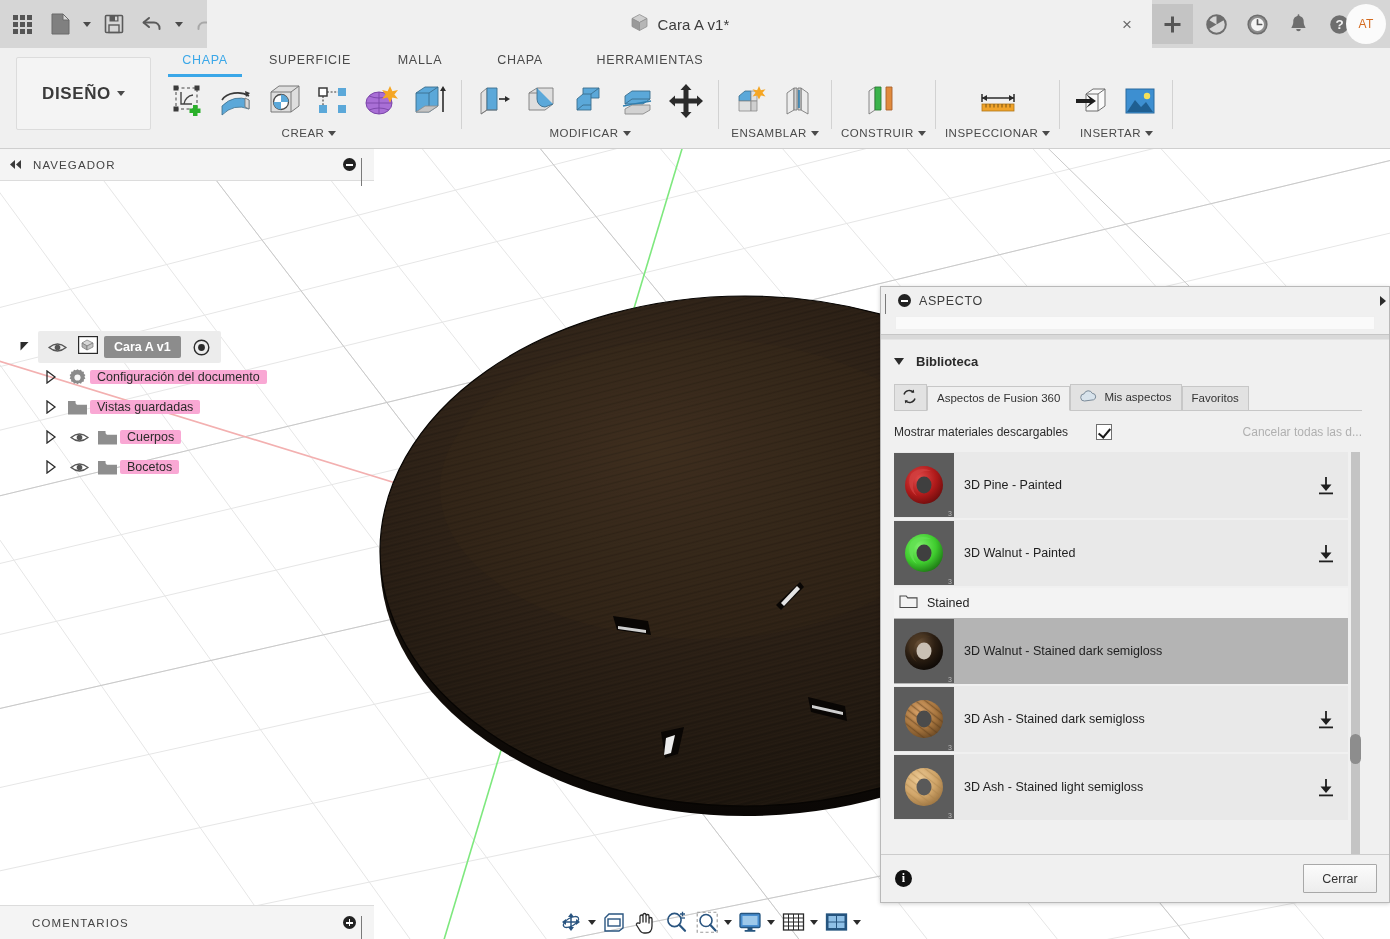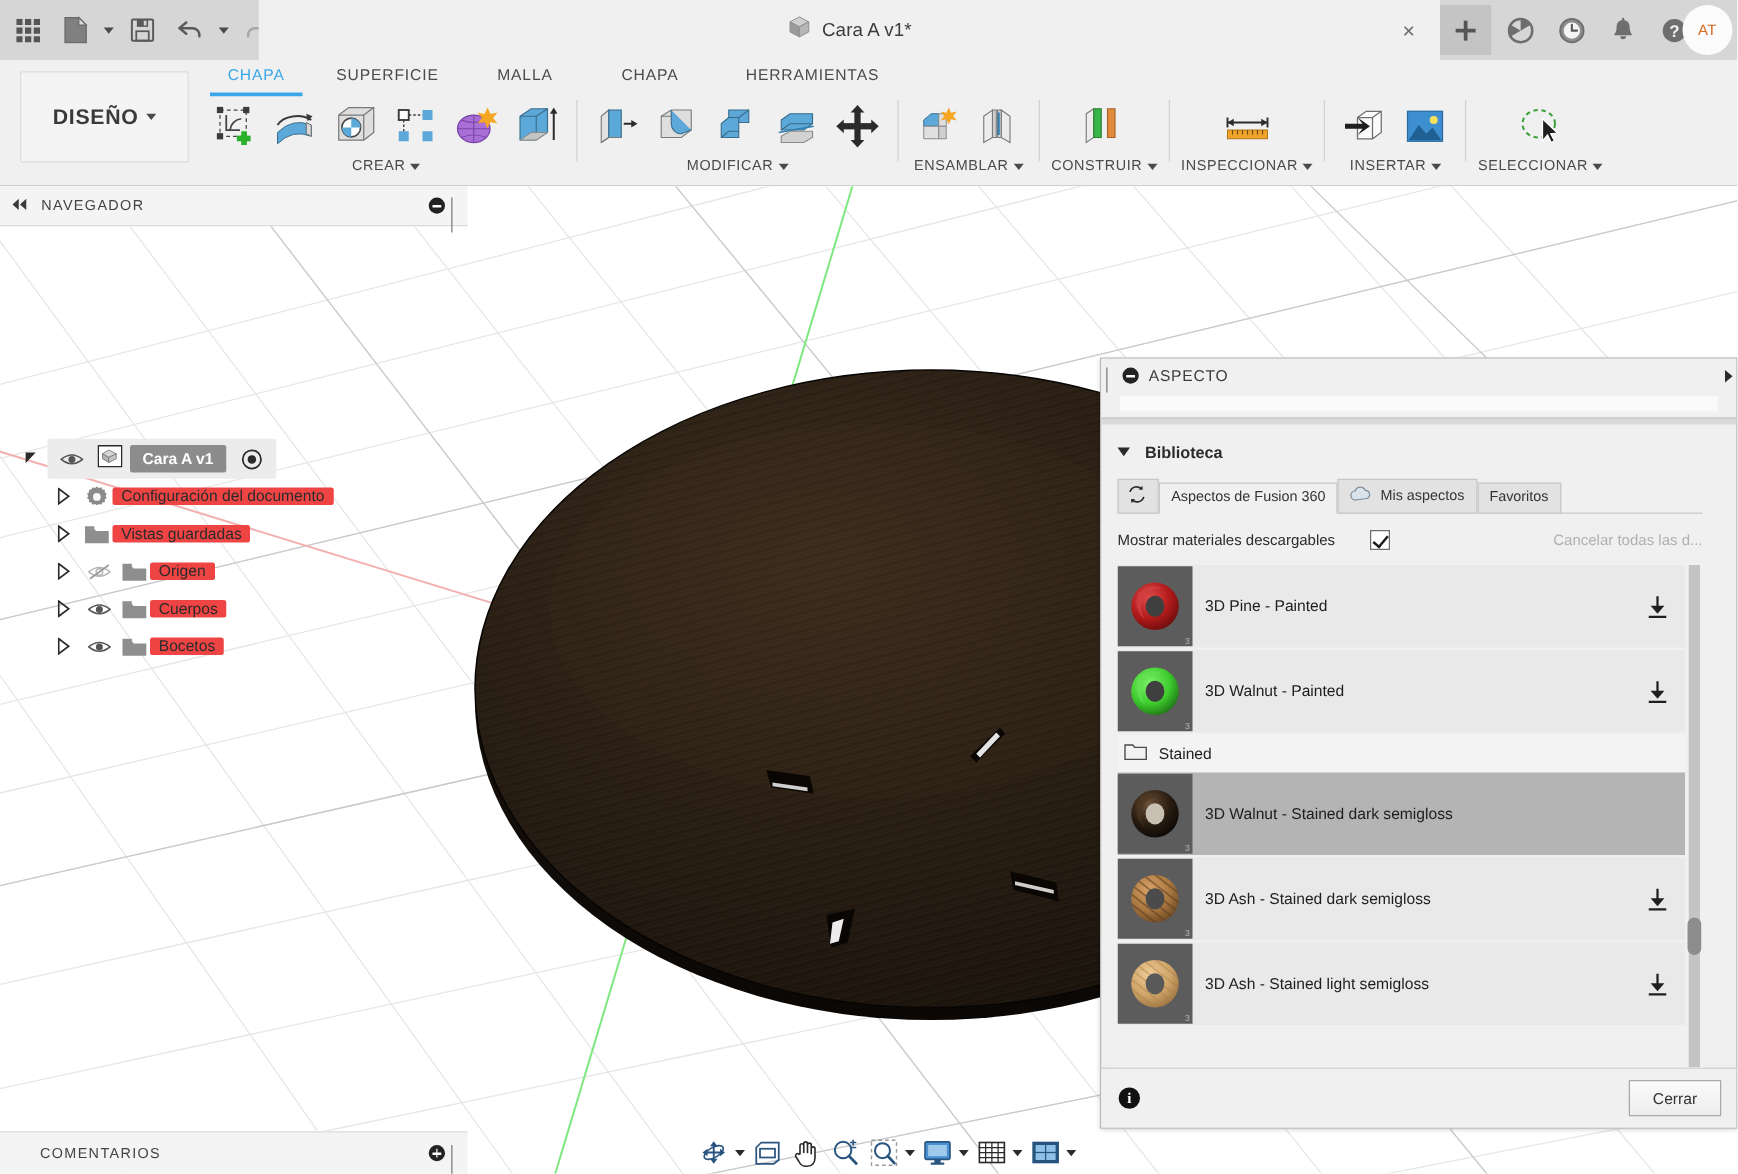--- a/index.html
+++ b/index.html
@@ -100,26 +100,26 @@
   }
   .navheader .lbl { font-size:11.5px; color:#444; letter-spacing:1.1px; }
   .navheader .right { margin-left:auto; display:flex; align-items:center; gap:5px;}
   .circle-minus {
     width:13px;height:13px;border-radius:50%;background:#222;position:relative;cursor:pointer;
   }
   .circle-minus::after{content:"";position:absolute;left:3px;top:6px;width:7px;height:1.5px;background:#fff;}
   .grip { width:5px; height:14px; cursor:col-resize; }
   .grip i { display:block; width:1px; height:14px; background:#7a7a7a; float:left; margin-right:2px;}
 
-  .tree { position:absolute; left:0; top:183px; width:374px;margin-top:20px; }
+  .tree { position:absolute; left:0; top:183px; width:374px; }
   .trow { display:flex; align-items:center; height:30px; padding-left:12px; gap:0px; }
   .twist { width:26px; height:30px; display:flex; align-items:center; justify-content:center; cursor:pointer; }
   .eye { width:30px; height:30px; display:flex; align-items:center; justify-content:center; cursor:pointer; }
   .tname {
-    font-size:12.5px; color:#2b2b2b; background:#ef4444; padding:0 7px; border-radius:2px; white-space:nowrap;
+    font-size:12.5px; color:#2b2b2b; background:#f9a8d4; padding:0 7px; border-radius:2px; white-space:nowrap;
   }
   .tname.root { background:#8c8c8c; color:#fff; font-weight:bold; padding:4px 10px; }
   .rootwrap { display:flex; align-items:center; background:#ececec; border-radius:2px; padding:1px 4px; gap:6px;}
   .folder { width:26px;height:30px;display:flex;align-items:center;justify-content:center; }
 
   
   .comments {
     position:absolute; left:0; top:905px; width:374px; height:34px;
     background:#f4f4f4; border-top:1px solid #dcdcdc;
     display:flex; align-items:center; padding:0 8px;
@@ -585,34 +585,20 @@
           </div>
         </div>
         <div class="grouplabel">
           <span>INSERTAR</span>
             <div class="caret-dn"></div>
         </div>
       </div>
 
       <div class="gsep"></div>
 
-      <div class="ribgroup">
-        <div class="icons">
-          <div class="ribicon">
-            <svg width="40" height="34" viewBox="0 0 40 34">
-              <ellipse cx="19" cy="15" rx="13" ry="11" fill="none" stroke="#3aa03a" stroke-width="1.6" stroke-dasharray="3.5 3"></ellipse>
-              <path d="M22 11 L22 29 L26 24 L29 30 L31.5 28.6 L28.6 23 L34 22.5 Z" fill="#1f1f1f" stroke="#fff" stroke-width="1"></path>
-            </svg>
-          </div>
-        </div>
-        <div class="grouplabel">
-          <span>SELECCIONAR</span>
-            <div class="caret-dn"></div>
-        </div>
-      </div>
 
     </div>
   </div>
 
   <div class="canvas">
     <svg class="grid-svg" viewBox="0 0 1390 790">
       <g stroke="#e6e6e6" stroke-width="1" fill="none">
 
         <path d="M-200 330 L1500 -85"></path>
         <path d="M-200 395 L1500 -15"></path>
@@ -805,41 +791,20 @@
         </span>
         <span class="folder">
           <svg width="21" height="17" viewBox="0 0 21 17">
             <path d="M1 3.5 h7 l1.8 2.2 h10.2 v9.8 h-19 z" fill="#8e8e8e"></path>
             <path d="M1 2 h7.5 v2 h-7.5 z" fill="#8e8e8e"></path>
           </svg>
         </span>
         <span class="tname">Vistas guardadas</span>
       </div>
 
-      <div class="trow" style="padding-left:38px">
-        <span class="twist">
-          <svg width="12" height="14" viewBox="0 0 12 14">
-              <path d="M2 1 L10 7 L2 13 Z" fill="none" stroke="#2b2b2b" stroke-width="1.3"></path>
-            </svg>
-        </span>
-        <span class="eye">
-          <svg width="19" height="13" viewBox="0 0 19 13">
-            <path d="M1 6.5 Q9.5 -0.5 18 6.5 Q9.5 13.5 1 6.5 Z" fill="none" stroke="#b5b5b5" stroke-width="1.2"></path>
-            <circle cx="9.5" cy="6.5" r="2.6" fill="none" stroke="#b5b5b5" stroke-width="1.2"></circle>
-            <path d="M2 12 L17 1" stroke="#9a9a9a" stroke-width="1.3"></path>
-          </svg>
-        </span>
-        <span class="folder">
-          <svg width="21" height="17" viewBox="0 0 21 17">
-            <path d="M1 3.5 h7 l1.8 2.2 h10.2 v9.8 h-19 z" fill="#8e8e8e"></path>
-            <path d="M1 2 h7.5 v2 h-7.5 z" fill="#8e8e8e"></path>
-          </svg>
-        </span>
-        <span class="tname">Origen</span>
-      </div>
 
       <div class="trow" style="padding-left:38px">
         <span class="twist">
           <svg width="12" height="14" viewBox="0 0 12 14">
               <path d="M2 1 L10 7 L2 13 Z" fill="none" stroke="#2b2b2b" stroke-width="1.3"></path>
             </svg>
         </span>
         <span class="eye">
           <svg width="19" height="13" viewBox="0 0 19 13">
             <path d="M1 6.5 Q9.5 -0.5 18 6.5 Q9.5 13.5 1 6.5 Z" fill="none" stroke="#555" stroke-width="1.3"></path>

